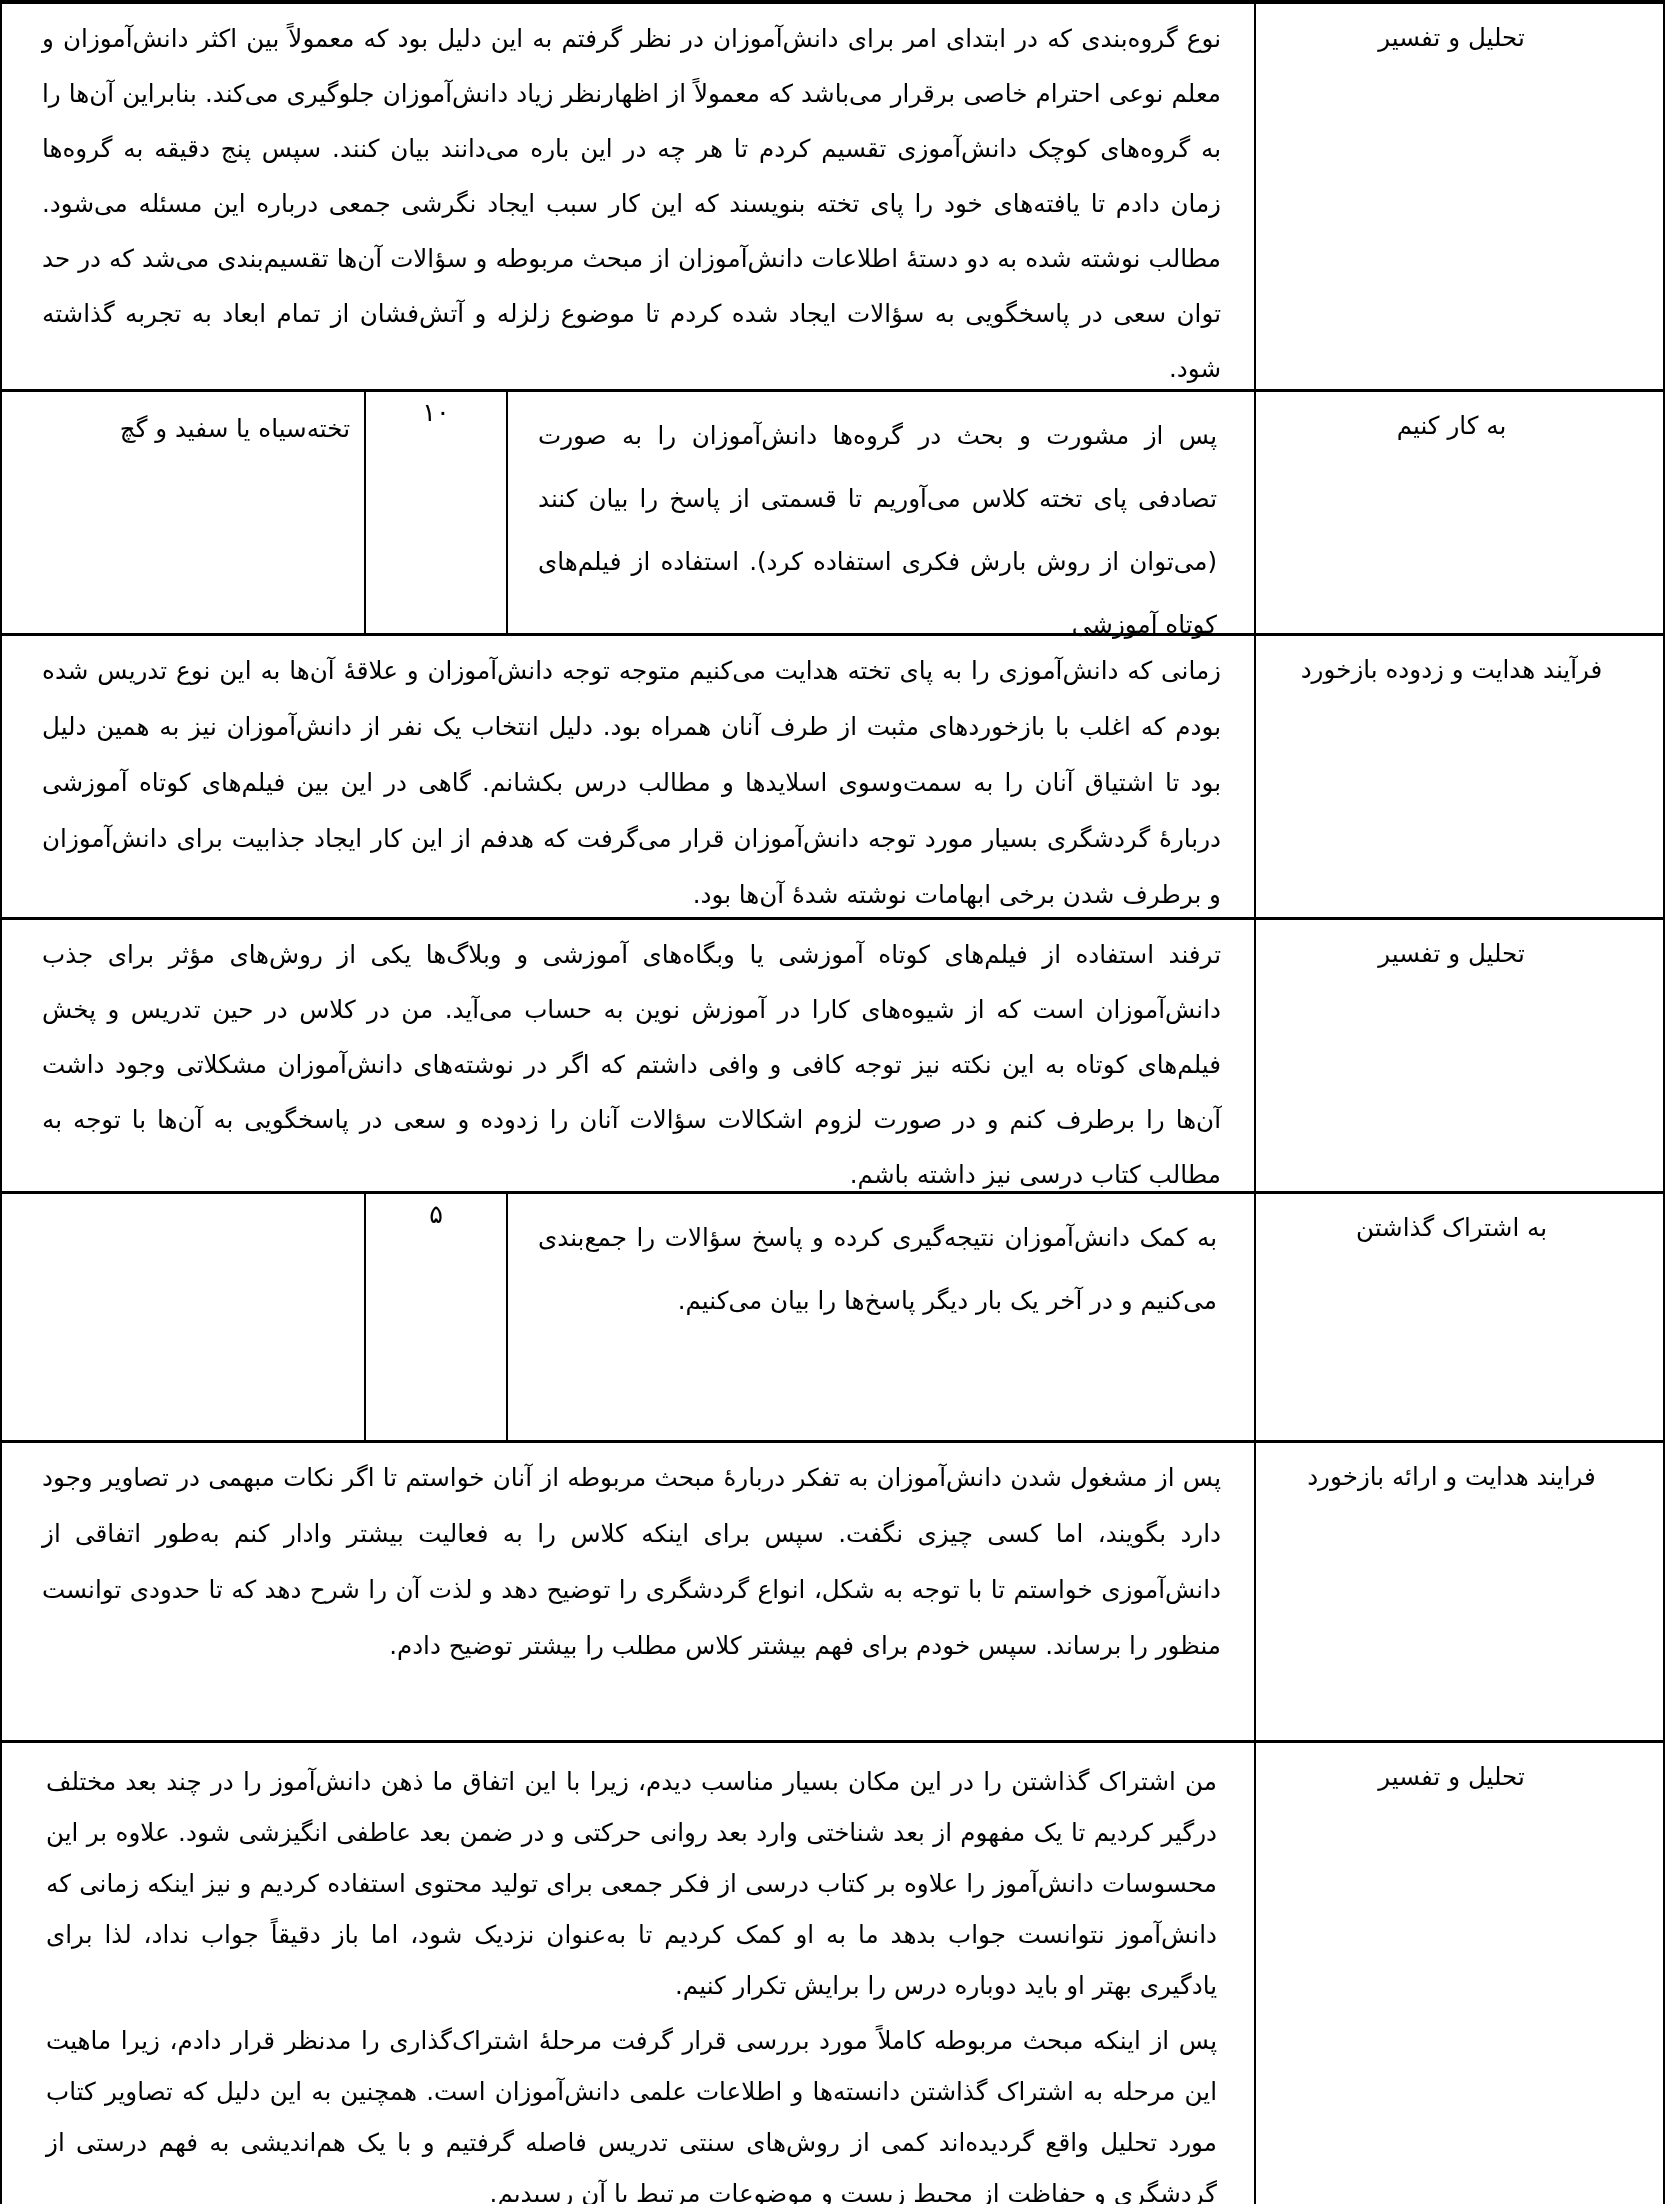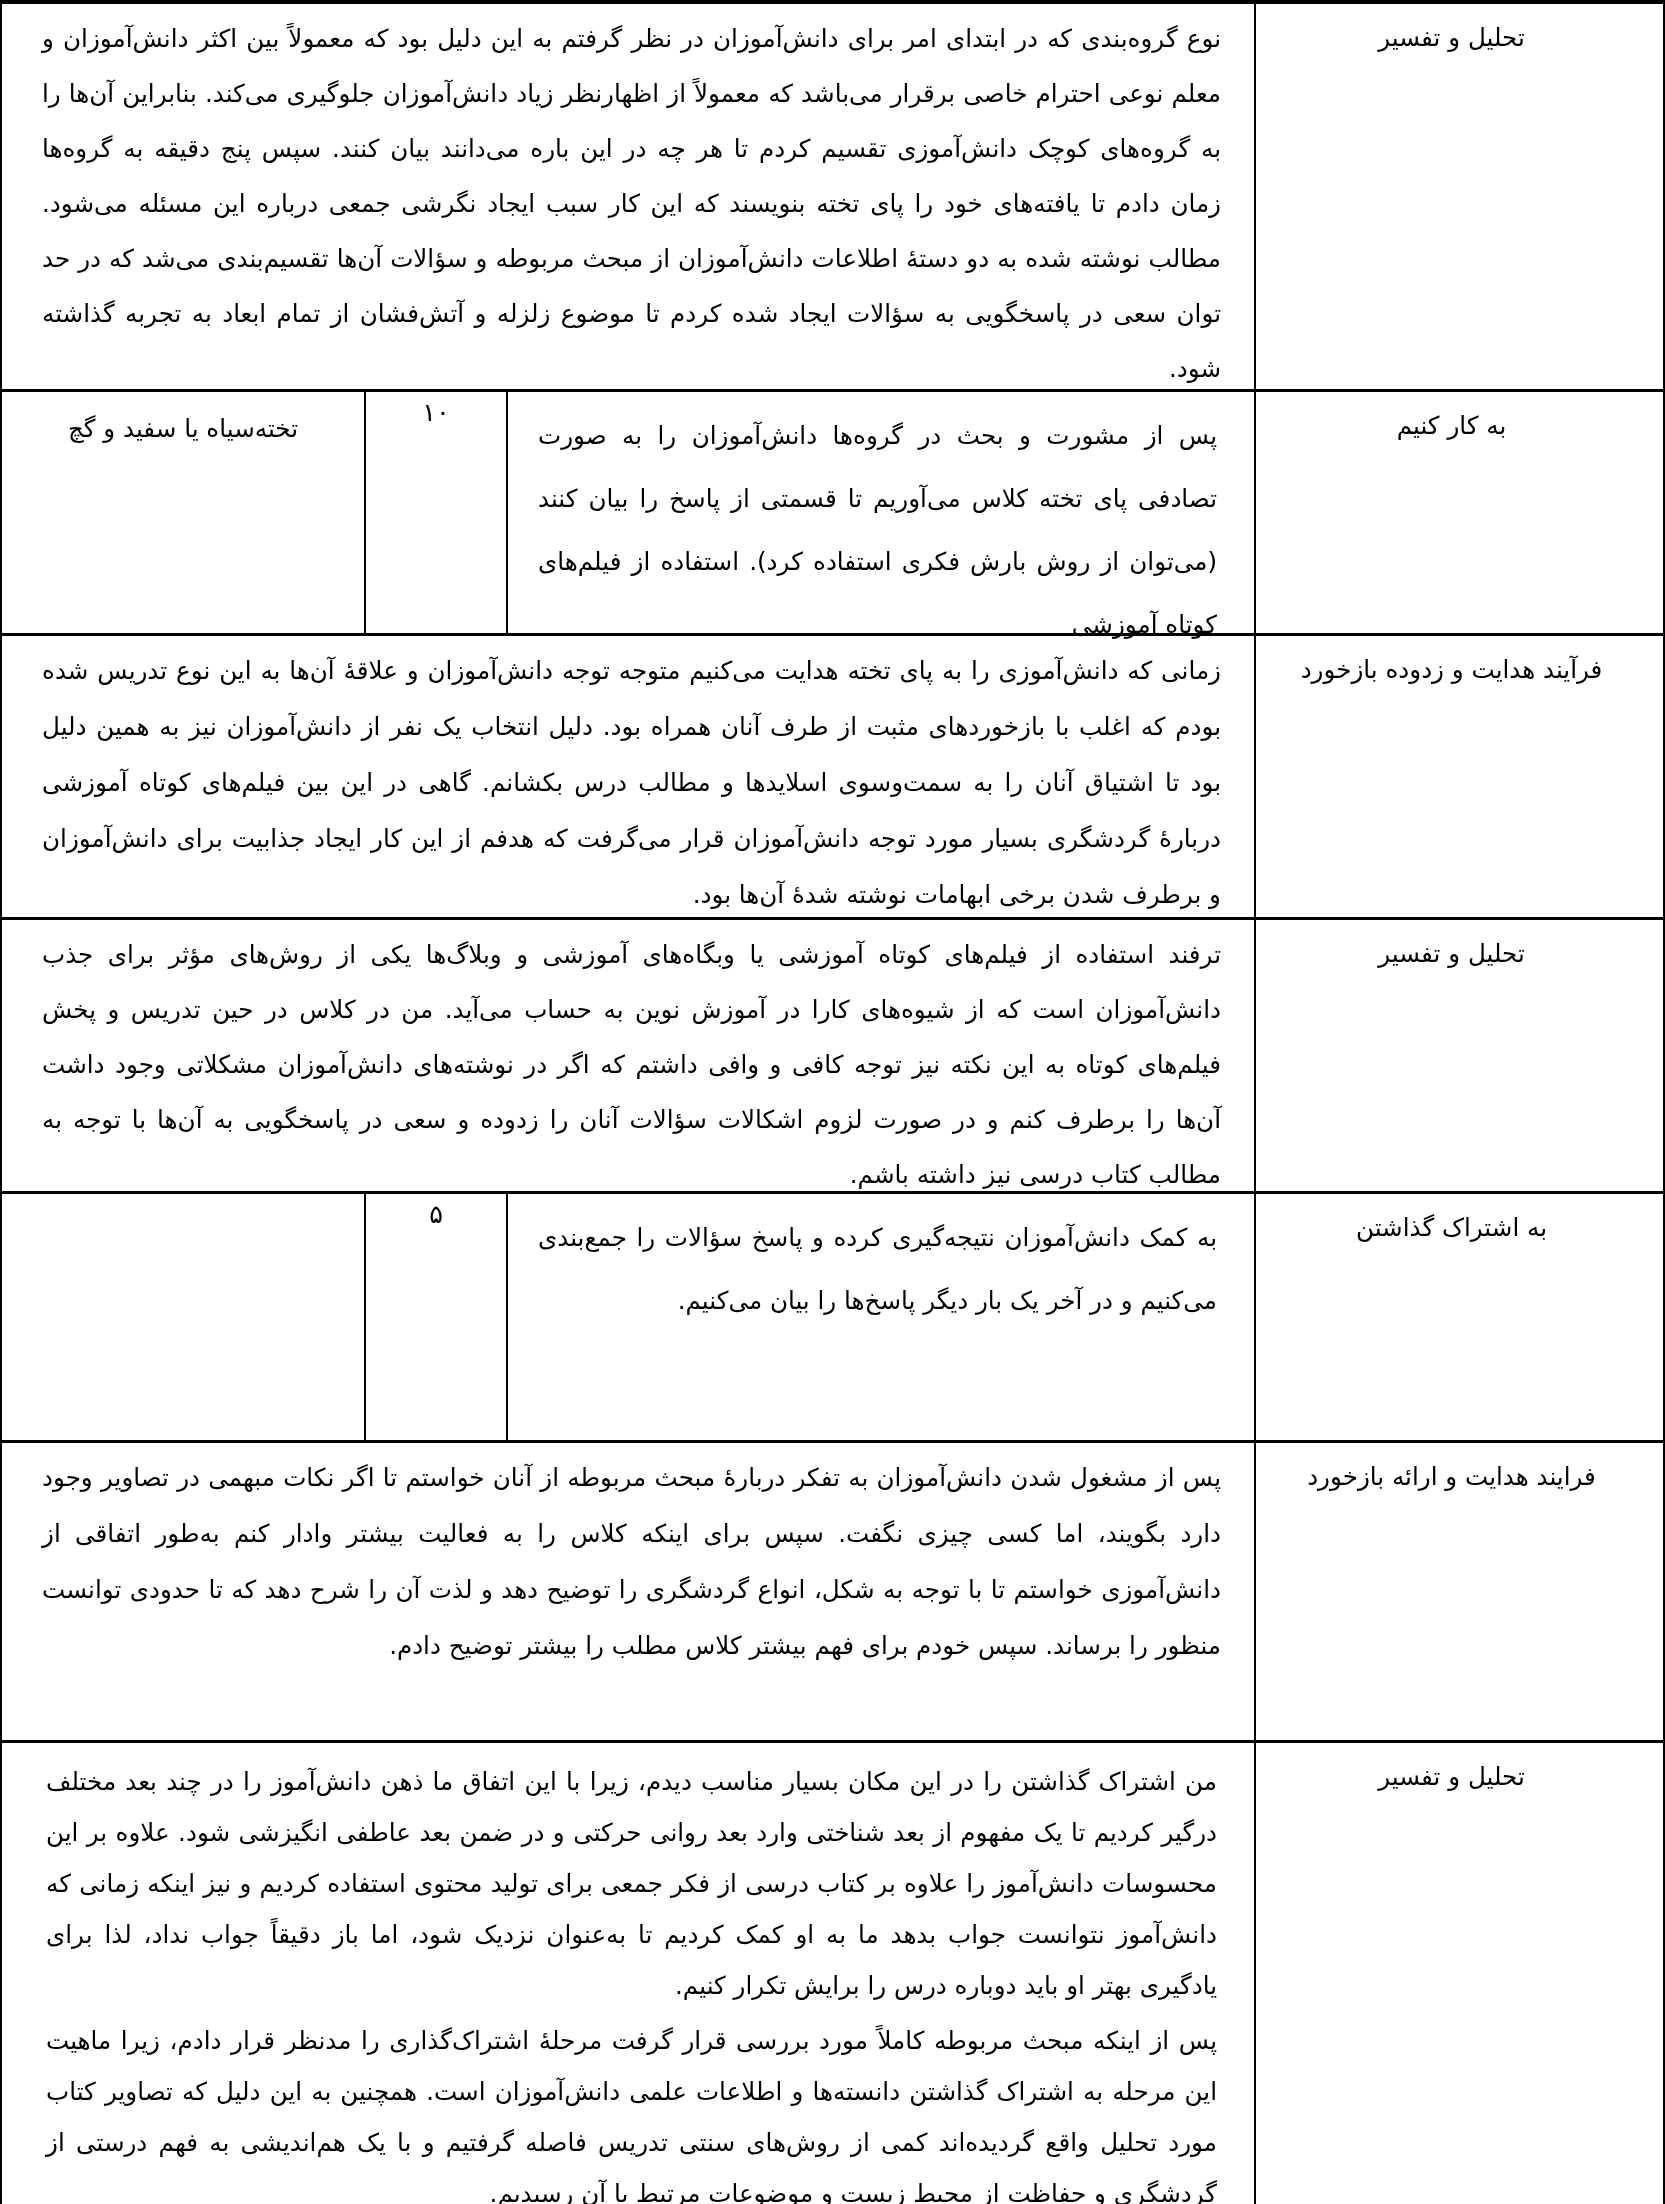--- a/index.html
+++ b/index.html
@@ -62,21 +62,21 @@
     flex: 0 0 144px;
     width: 144px;
     border-right: 2.6px solid #000;
     border-left: 2.6px solid #000;
     text-align: center;
     padding-top: 5px;
     font-size: 25.5px;
   }
   .resource-cell {
     flex: 1 1 auto;
-    text-align: center;
+    text-align: right;
     padding: 16px 14px 0 14px;
     font-size: 24.6px;
     line-height: 1.7;
     border-radius: 29px;
   }
 </style>
 </head>
 <body>
 
 <div class="page">

